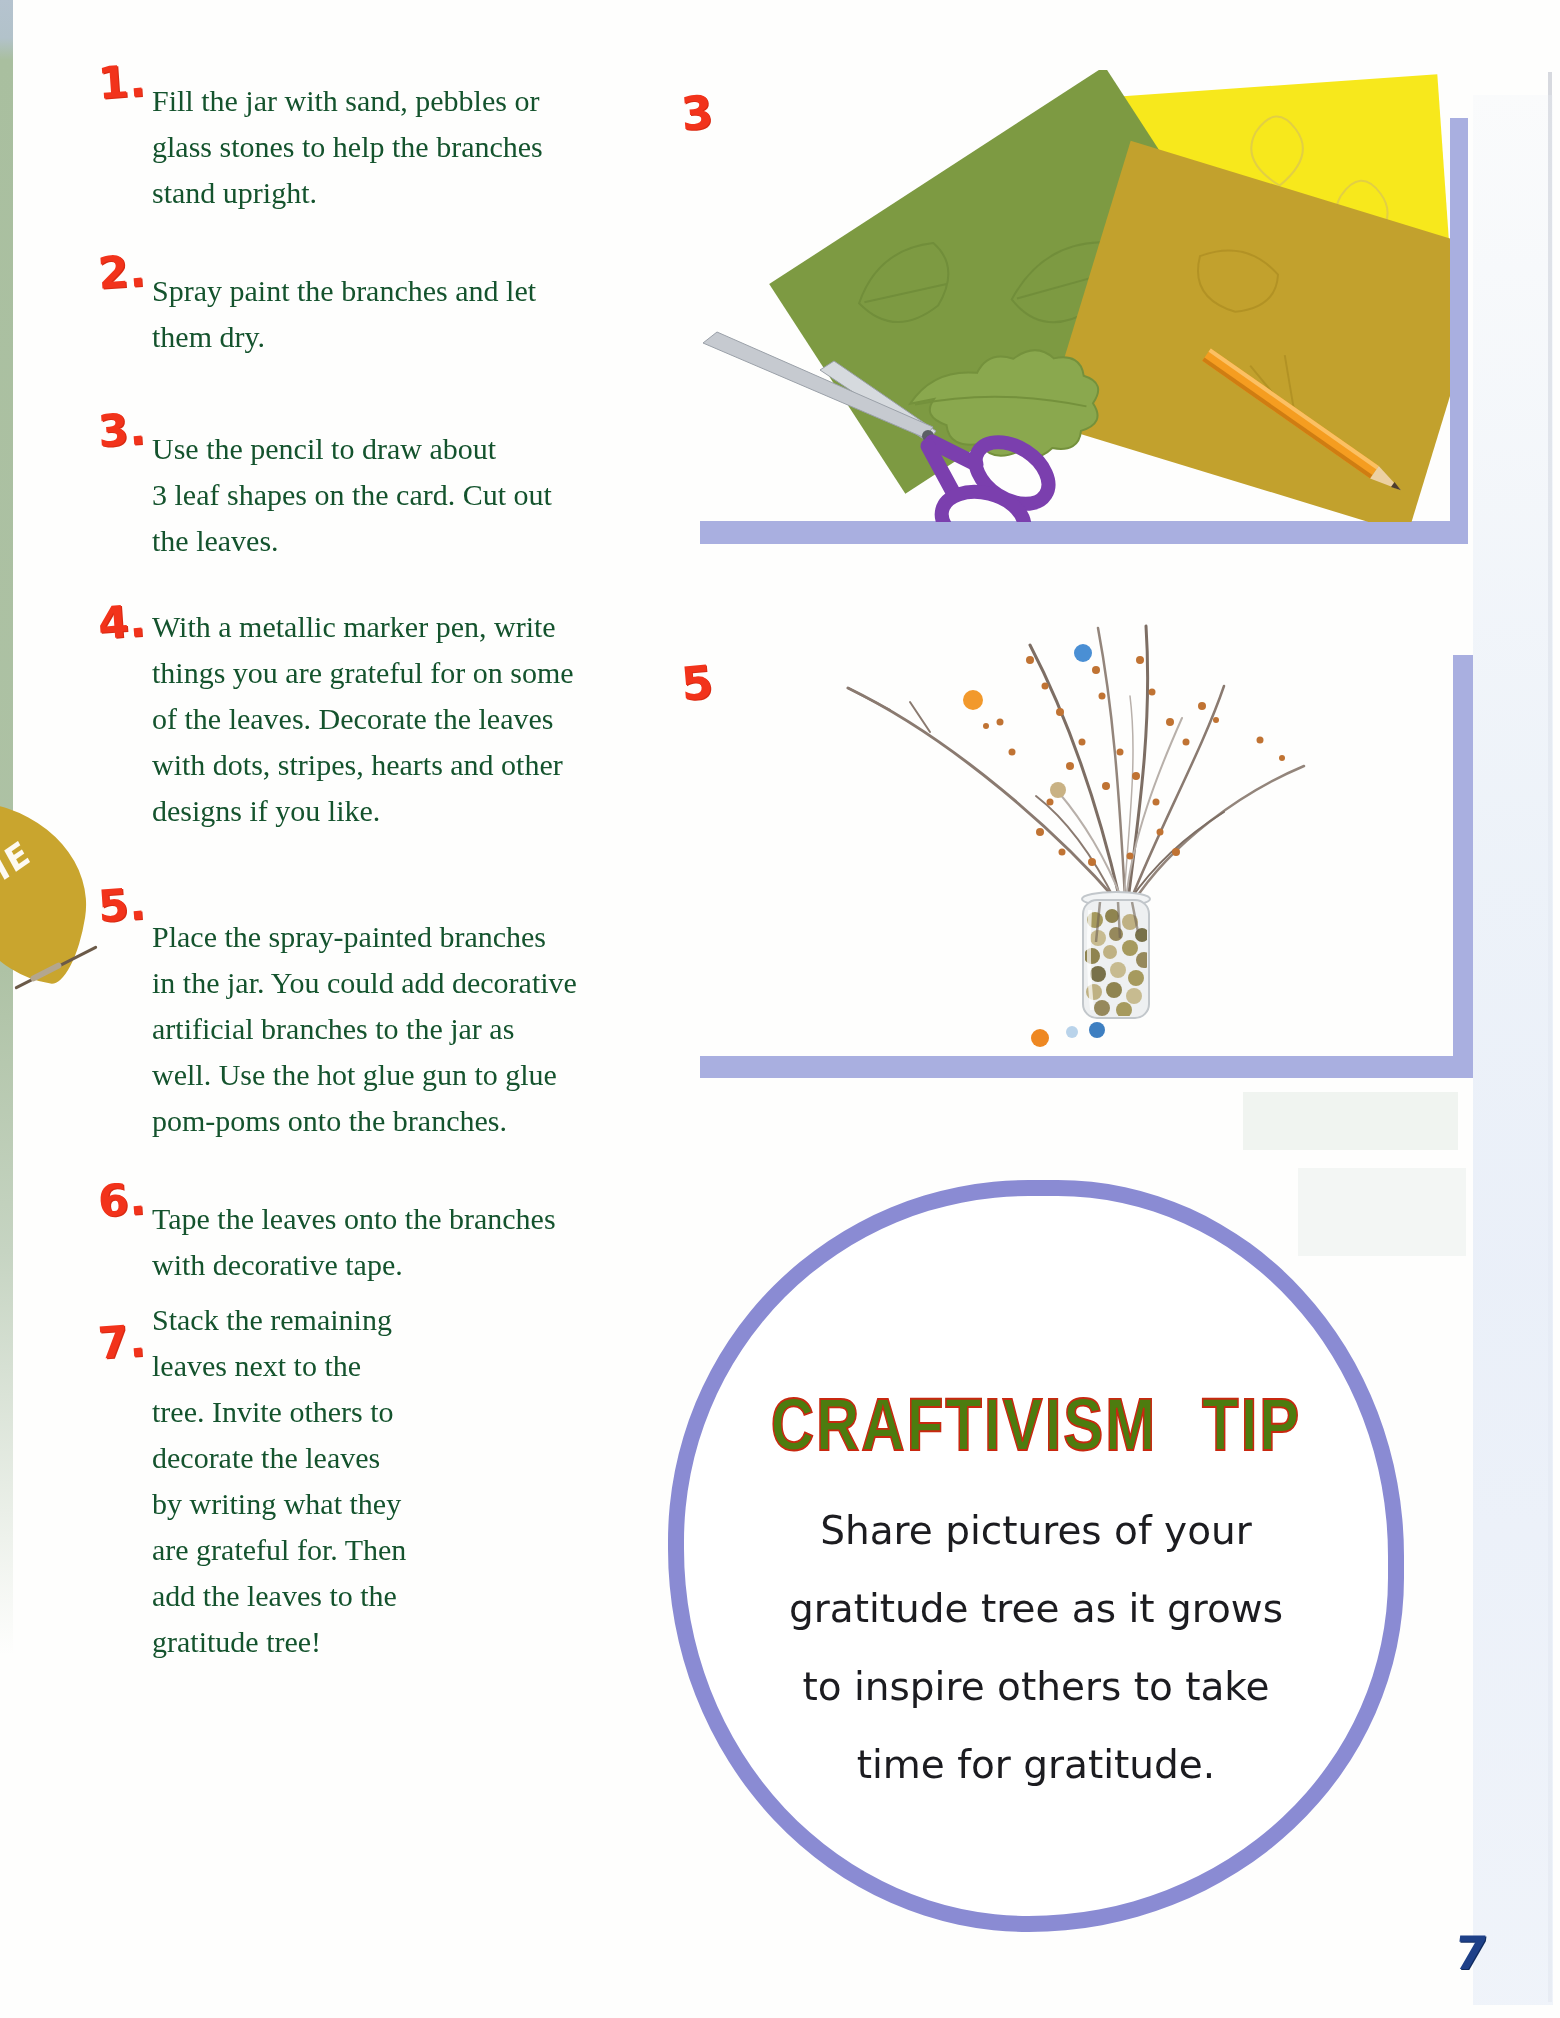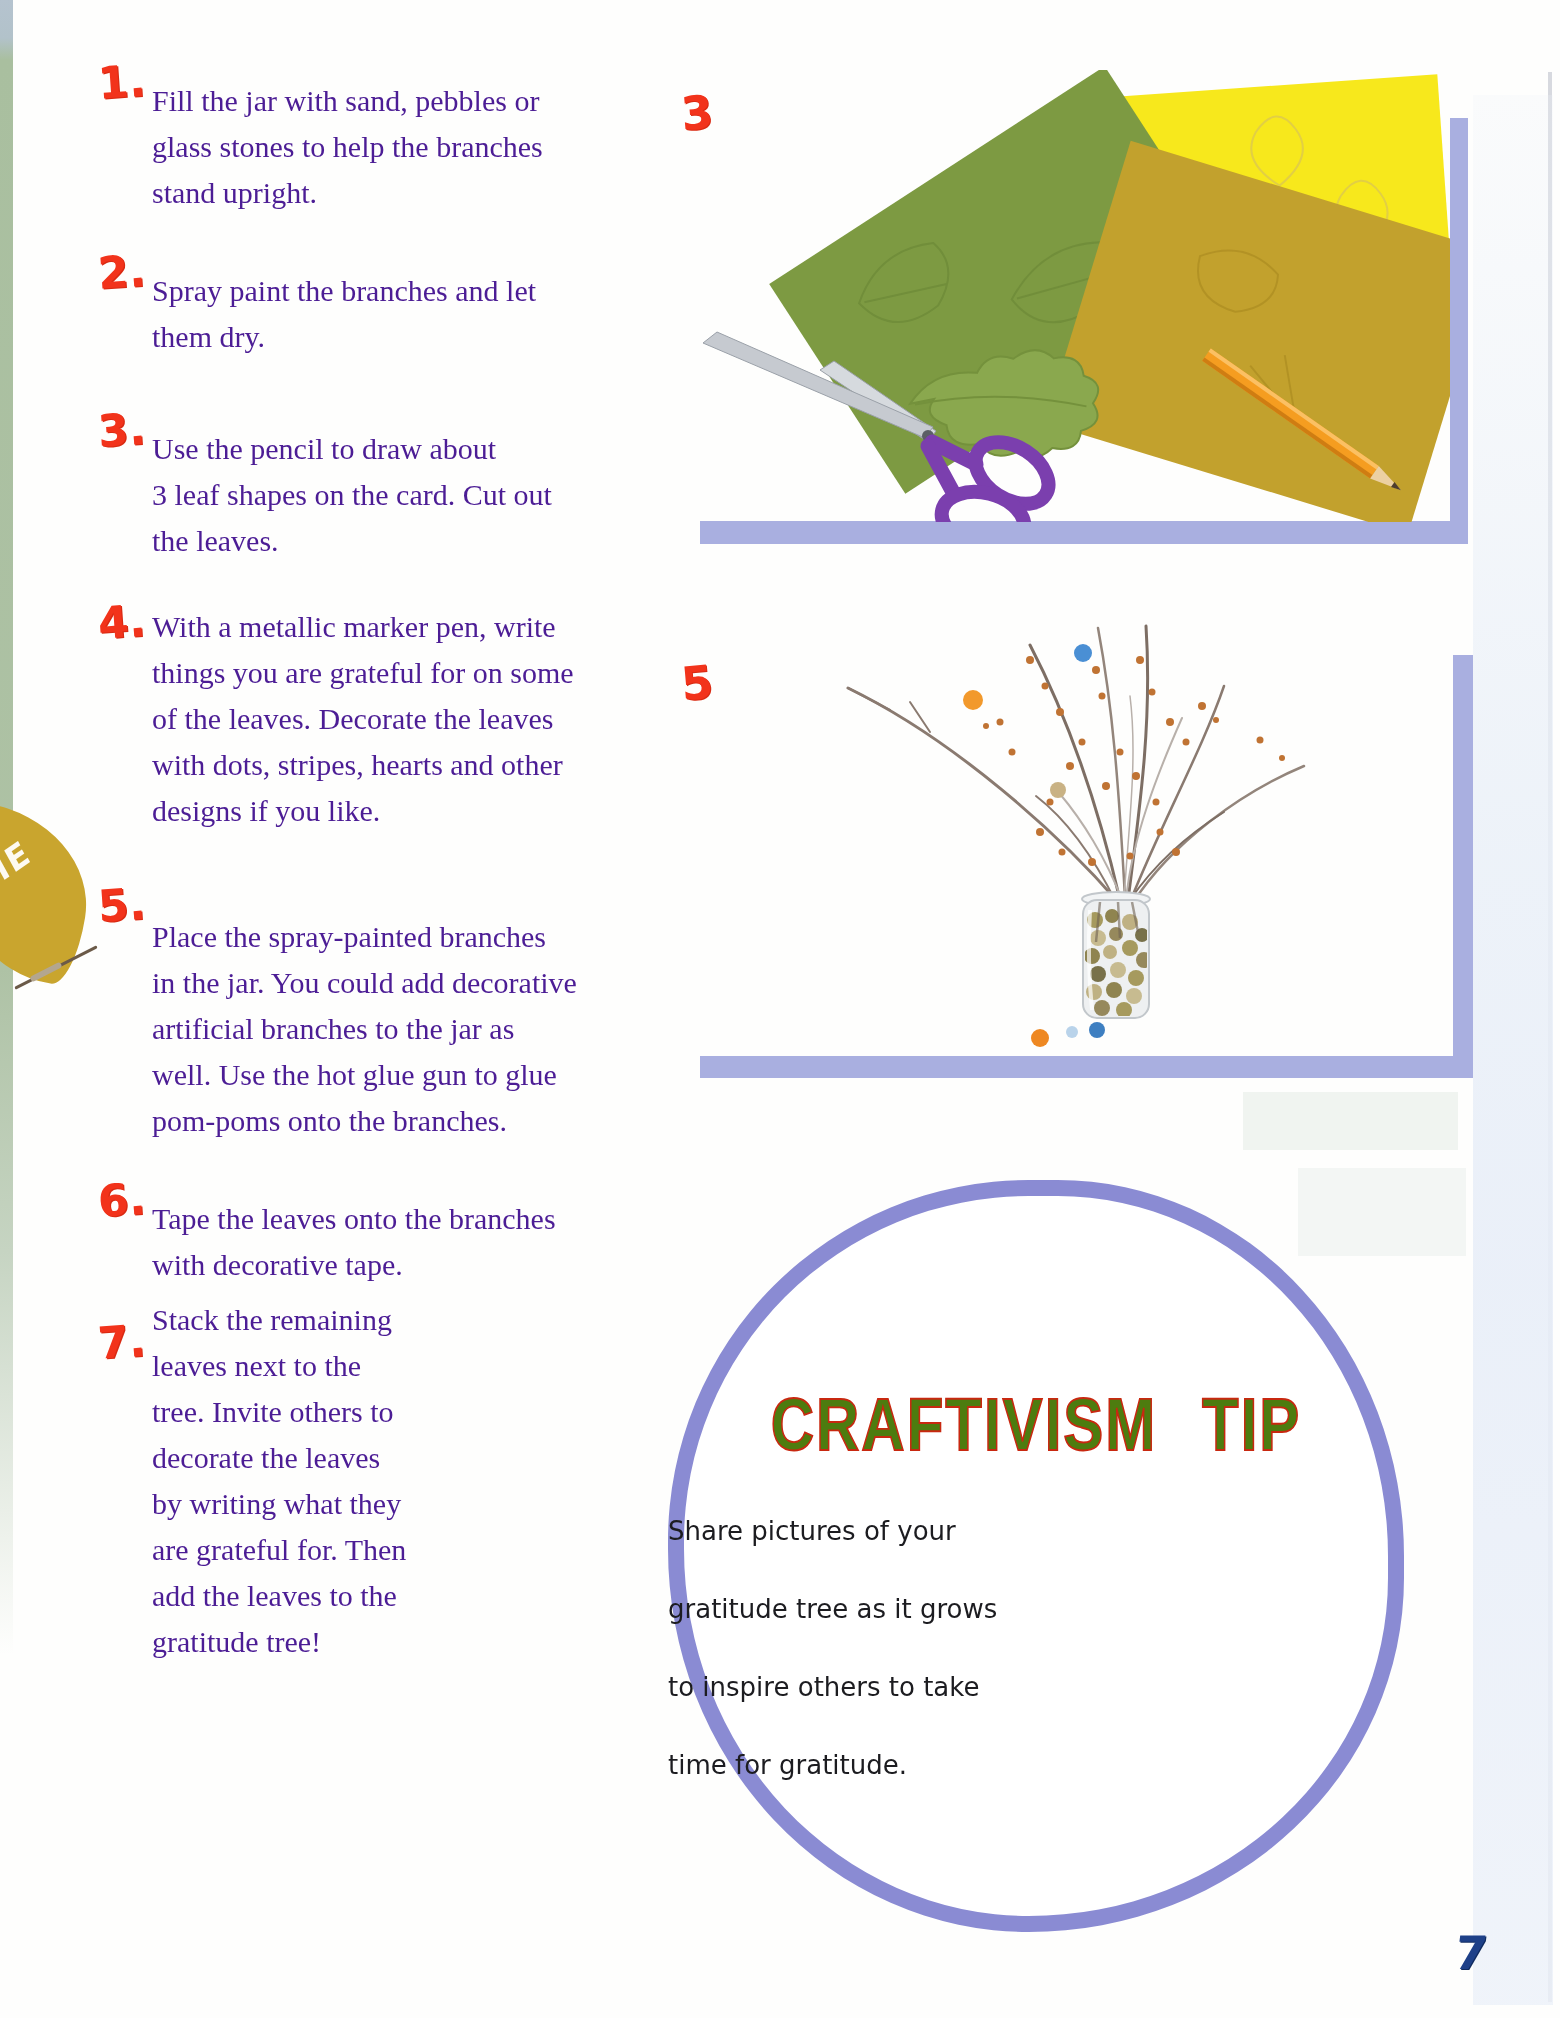--- a/index.html
+++ b/index.html
@@ -49,21 +49,21 @@
   
   .step-num{
     position:absolute;left:98px;width:54px;
     color:#f2331b;font-family:"DejaVu Sans",sans-serif;
     font-weight:bold;font-size:44px;line-height:1;
     transform:rotate(-4deg);
     text-shadow:1px 1px 0 #d92a12;
   }
   .step-text{
     position:absolute;left:152px;width:470px;
-    color:#4c1d95;font-size:30px;line-height:46px;
+    color:#14532d;font-size:30px;line-height:46px;
     font-family:"Liberation Serif",serif;
   }
 
   
   .bar{background:#a9afe0;}
 
   .photo-label{
     position:absolute;color:#f2331b;
     font-family:"DejaVu Sans",sans-serif;font-weight:bold;font-size:46px;
     transform:rotate(-5deg);text-shadow:1px 1px 0 #d92a12;
@@ -78,23 +78,23 @@
   }
   .tip-heading{
     left:668px;top:1382px;width:736px;text-align:center;
     color:#4d7c0f;
     font-family:"Liberation Sans",sans-serif;font-weight:bold;font-size:60px;
     letter-spacing:2px;word-spacing:26px;
     -webkit-text-stroke:1.5px #c82810;
   }
   .tip-heading .stretch{display:inline-block;transform:scale(1,1.24);transform-origin:center top;}
   .tip-text{
-    left:668px;top:1492px;width:736px;text-align:left;
+    left:668px;top:1492px;width:736px;text-align:center;
     color:#1c1c20;font-family:"DejaVu Sans",sans-serif;
-    font-size:26px;line-height:78px;
+    font-size:39px;line-height:78px;
   }
 
   .page-number{
     left:1455px;top:1926px;width:60px;
     color:#1e4088;font-family:"DejaVu Sans",sans-serif;
     font-weight:bold;font-size:46px;
     transform:skewX(-7deg);
     text-shadow:1px 1px 0 #0f2a5e;
   }
 </style>

